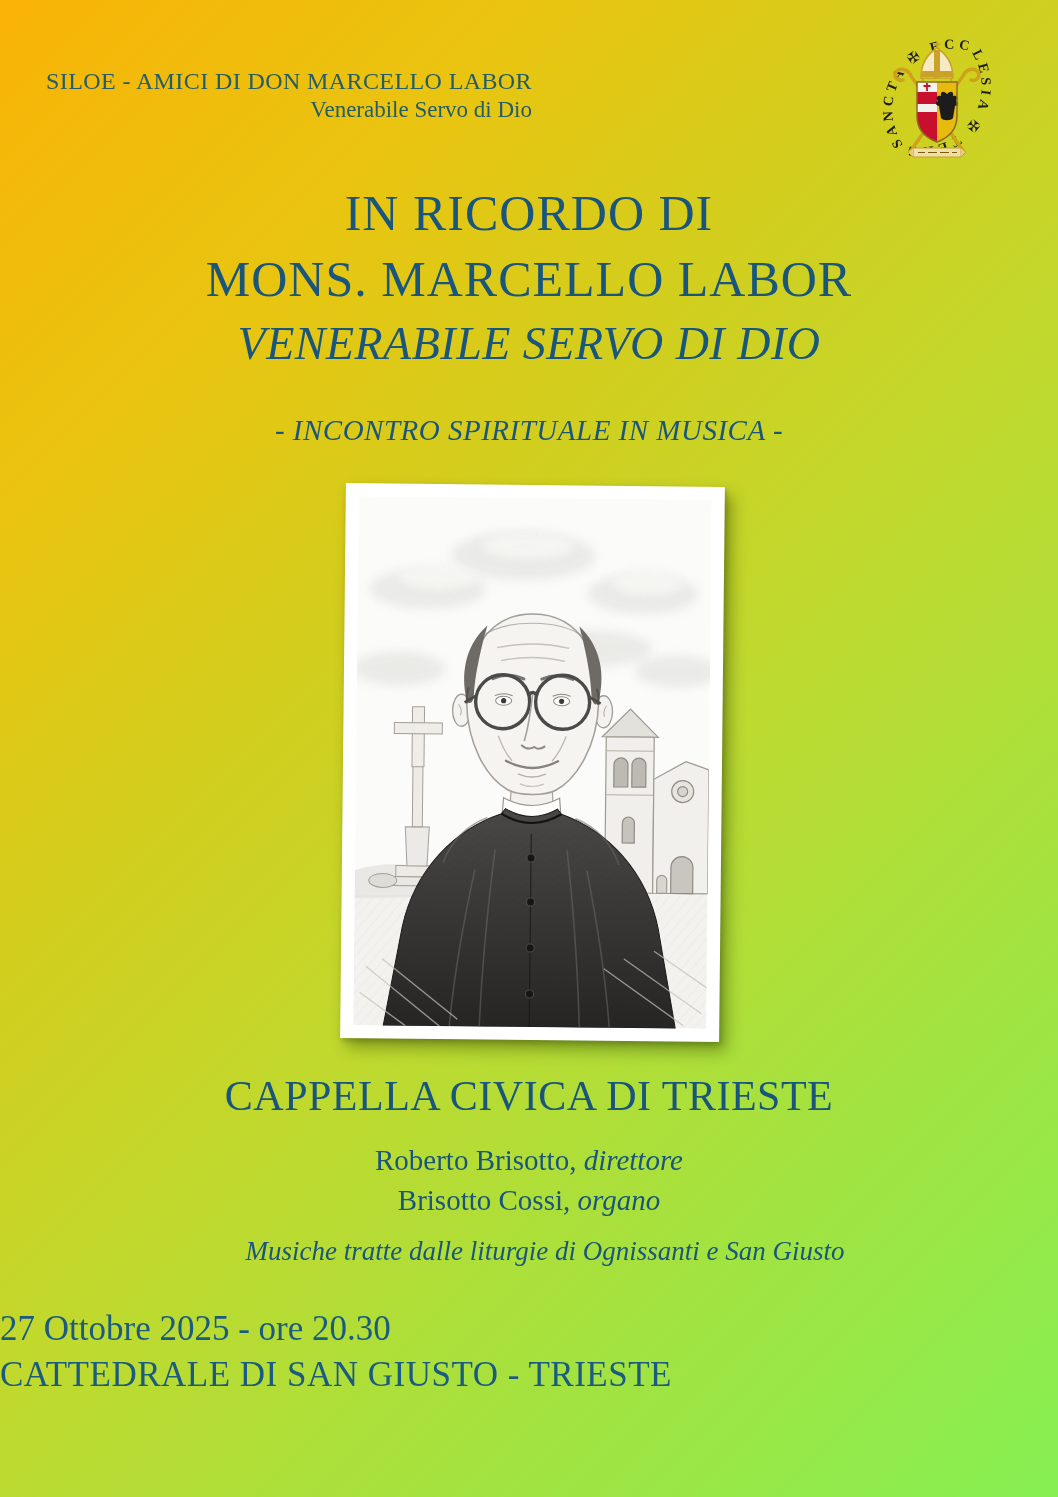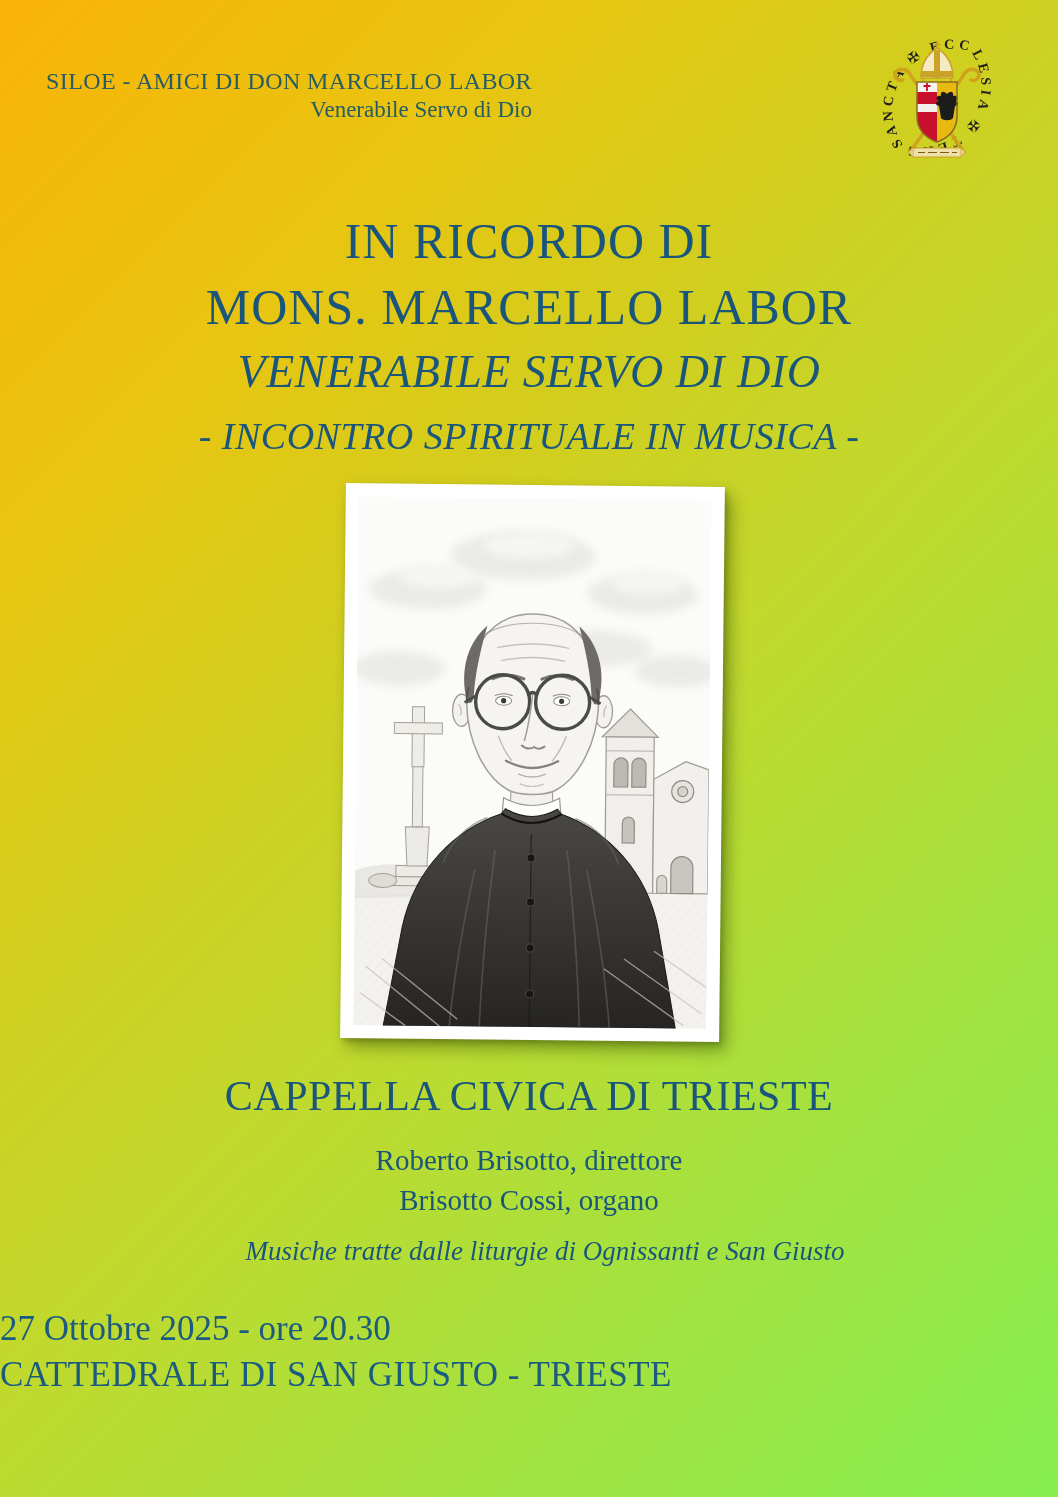--- a/index.html
+++ b/index.html
@@ -9,39 +9,39 @@
     overflow:hidden;
     background:linear-gradient(135deg,#f9b306 0%,#e8c511 22%,#d2ce1e 38%,#c0d92e 55%,#a4e23f 76%,#86ef52 100%);
     font-family:"Liberation Serif","DejaVu Serif",serif;
   }
   .abs{position:absolute;}
   
   .header{left:44px;top:66px;width:488px;text-align:right;color:#265c63;}
   .header .l1{font-size:24px;letter-spacing:.4px;line-height:30px;}
   .header .l2{font-size:23px;line-height:28px;}
   
-  .title{left:0;top:180px;width:100%;text-align:center;color:#1a567b;margin-top:28px;}
+  .title{left:0;top:180px;width:100%;text-align:center;color:#1a567b;}
   .title .l1,.title .l2{font-size:50px;line-height:66px;letter-spacing:1px;}
   .title .l3{font-size:46px;line-height:64px;font-style:italic;letter-spacing:.5px;}
   .subtitle{left:0;top:414px;width:100%;text-align:center;color:#1a567b;
-    font-size:38px;font-style:italic;letter-spacing:.5px;}
+    font-size:29px;font-style:italic;letter-spacing:.5px;}
   
   .portrait-frame{
     left:343px;top:485px;width:379px;height:555px;
     background:#ffffff;box-sizing:border-box;padding:13px;
     transform:rotate(.6deg);
     box-shadow:7px 9px 16px rgba(40,60,0,.42),2px 3px 5px rgba(40,60,0,.25);
   }
   .portrait-frame svg{display:block;width:353px;height:529px;}
   
   .ensemble{left:0;top:1072px;width:100%;text-align:center;color:#1a567b;
     font-size:42px;letter-spacing:.5px;}
   .performers{left:0;top:1140px;width:100%;text-align:center;color:#1a567b;
     font-size:29px;line-height:40px;}
-  .performers .role{}
+  .performers .role{font-style:italic;}
   .program-note{left:16px;top:1236px;width:100%;text-align:center;color:#1a567b;
     font-size:27px;font-style:italic;}
   .event{left:0;top:1306px;width:100%;text-align:left;color:#1b5b80;}
   .event .date{font-size:35px;line-height:46px;}
   .event .venue{font-size:35px;line-height:46px;letter-spacing:.5px;}
   
   .seal{left:861px;top:22px;width:152px;height:152px;}
   .seal svg{display:block;width:152px;height:152px;}
   .ring-text{font-family:"Liberation Serif","DejaVu Serif","DejaVu Sans",serif;
     font-size:14px;font-weight:bold;letter-spacing:4px;fill:#1d1d1d;}

